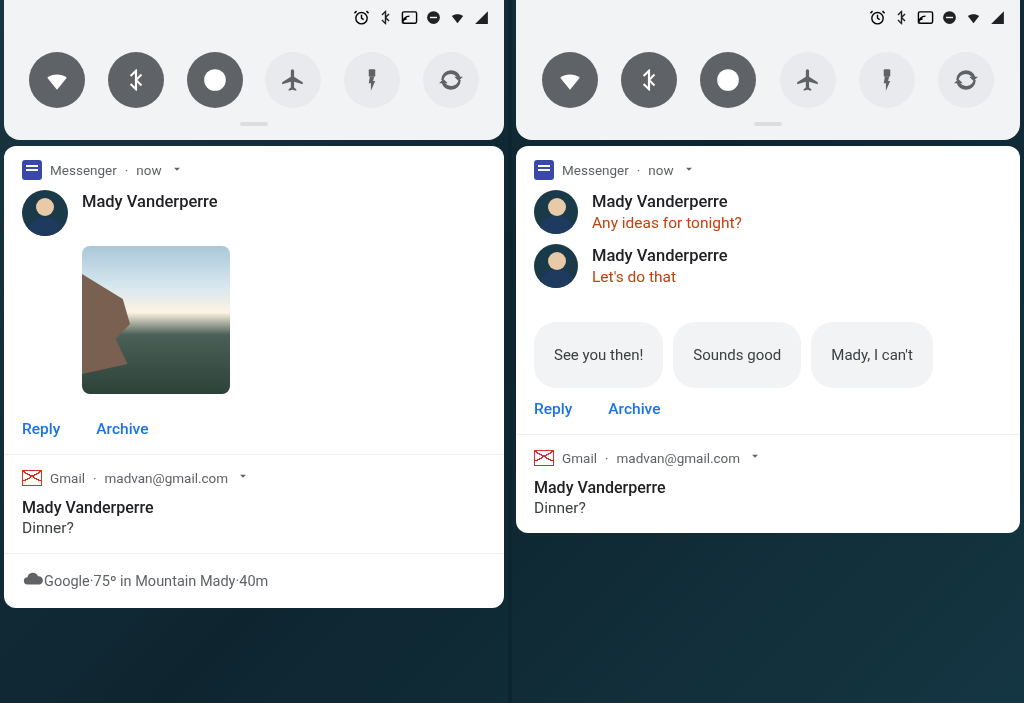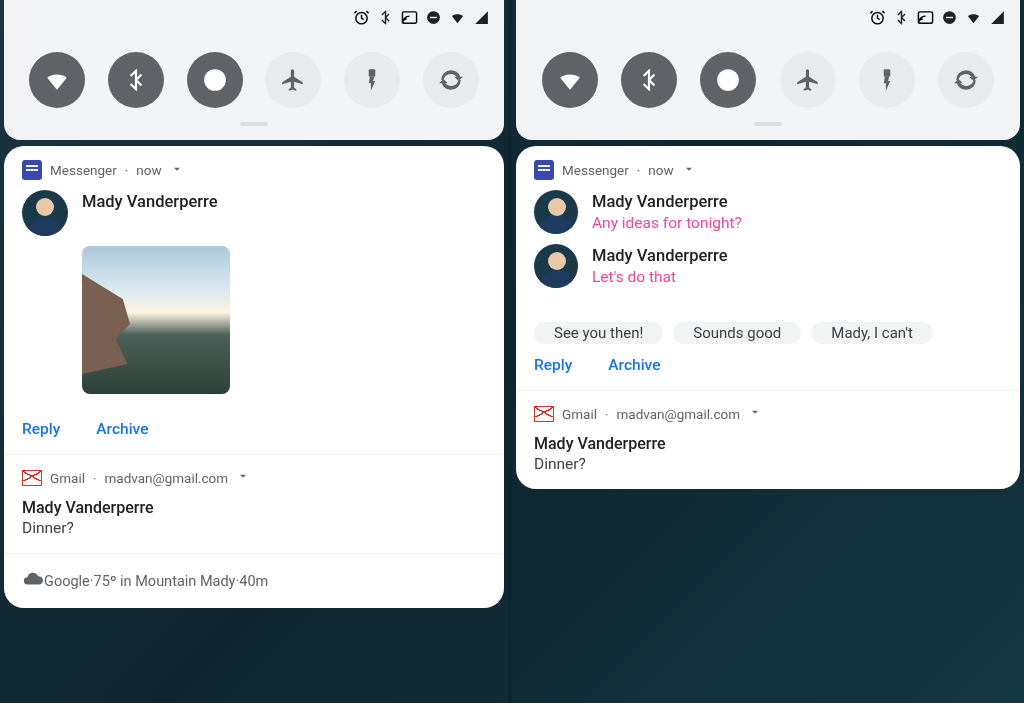--- a/index.html
+++ b/index.html
@@ -20,44 +20,44 @@
 .qs-row { display: flex; justify-content: space-around; padding: 18px 14px 6px 14px; }
 .qs-tile { width: 56px; height: 56px; border-radius: 50%; display: flex; align-items: center; justify-content: center; cursor: pointer; }
 .qs-on { background: #5f6368; }
 .qs-off { background: #e8eaed; }
 .qs-on svg { fill: #fff; }
 .qs-off svg { fill: #5f6368; }
 .qs-tile svg { width: 26px; height: 26px; }
 .qs-handle { width: 28px; height: 4px; background: #dcdddf; border-radius: 2px; margin: 8px auto 0; }
 
 
-.card { background: #fff; border-radius: 20px; margin: 0 4px 4px 4px; overflow: hidden; }
+.card { background: #fff; border-radius: 12px; margin: 0 4px 4px 4px; overflow: hidden; }
 .notif { border-bottom: 1px solid #eee; }
 .notif:last-child { border-bottom: none; }
 .n-head { display: flex; align-items: center; padding: 14px 18px 10px 18px; font-size: 13.5px; color: #5f6368; gap: 8px; }
 .n-app-ico { width: 20px; height: 20px; display: flex; align-items: center; justify-content: center; }
 .n-chev svg { width: 14px; height: 14px; fill: #5f6368; }
 .n-body { padding: 0 18px 14px 18px; }
 .msg-row { display: flex; align-items: flex-start; gap: 14px; margin-bottom: 10px; }
 .avatar { width: 46px; height: 46px; border-radius: 50%; background: #1a3a4a; flex-shrink: 0; position: relative; overflow: hidden; }
 .avatar-sm { width: 44px; height: 44px; }
 .avatar .head { position:absolute; width:18px; height:18px; background:#e8c9a8; border-radius:50%; top:8px; left:14px; }
 .avatar .body { position:absolute; width:36px; height:24px; background:#1e3a5f; border-radius:16px 16px 0 0; bottom:-6px; left:5px; }
 .avatar.you { background:#dbe5d0; }
 .avatar.you .head { background:#d9c0a0; }
 .avatar.you .body { background:#b8d0a8; }
 .msg-col { flex: 1; padding-top: 2px; }
 .sender { font-size: 16.5px; color: #202124; font-weight: 500; margin-bottom: 3px; }
-.msg-text { font-size: 15.5px; color: #ec4899; }
+.msg-text { font-size: 15.5px; color: #c2410c; }
 .img-attach { width: 148px; height: 148px; border-radius: 8px; margin: 8px 0 6px 60px; background: linear-gradient(to bottom, #aac8d8 0%, #d8e8f0 28%, #fdf2e0 45%, #4a6058 60%, #2d4238 100%); position: relative; overflow:hidden; }
 .img-attach::before { content:""; position:absolute; left:0; top:28px; width:48px; height:100px; background:#7a6050; clip-path: polygon(0 0, 85% 25%, 100% 50%, 70% 65%, 95% 90%, 0 100%); }
 .actions { padding: 6px 18px 16px 18px; display: flex; gap: 36px; }
 .action-btn { font-size: 15.5px; font-weight: 500; color: #1a73e8; cursor: pointer; }
 .chips { display: flex; gap: 10px; padding: 10px 18px 6px 18px; }
-.chip { background: #f1f3f4; border-radius: 22px; padding: 2px 20px; font-size: 15px; color: #3c4043; cursor: pointer; white-space: nowrap; }
+.chip { background: #f1f3f4; border-radius: 22px; padding: 24px 20px; font-size: 15px; color: #3c4043; cursor: pointer; white-space: nowrap; }
 
 
 .gmail-ico { width: 20px; height: 16px; background: #fff; border: 1px solid #d93025; position: relative; }
 .gmail-ico::after { content:""; position:absolute; top:0; left:0; right:0; height:10px; background: linear-gradient(to bottom right, transparent 48%, #d93025 48% 56%, transparent 56%), linear-gradient(to bottom left, transparent 48%, #d93025 48% 56%, transparent 56%); }
 
 
 .msgr-ico { width: 20px; height: 20px; background: #3949ab; border-radius: 3px; position: relative; }
 .msgr-ico::before { content:""; position:absolute; top:5px; left:4px; right:4px; height:2px; background:#fff; box-shadow: 0 4px 0 #fff; }
 
 .sender-sm { font-size: 16px; font-weight:500; color:#202124; margin-bottom:2px; }

